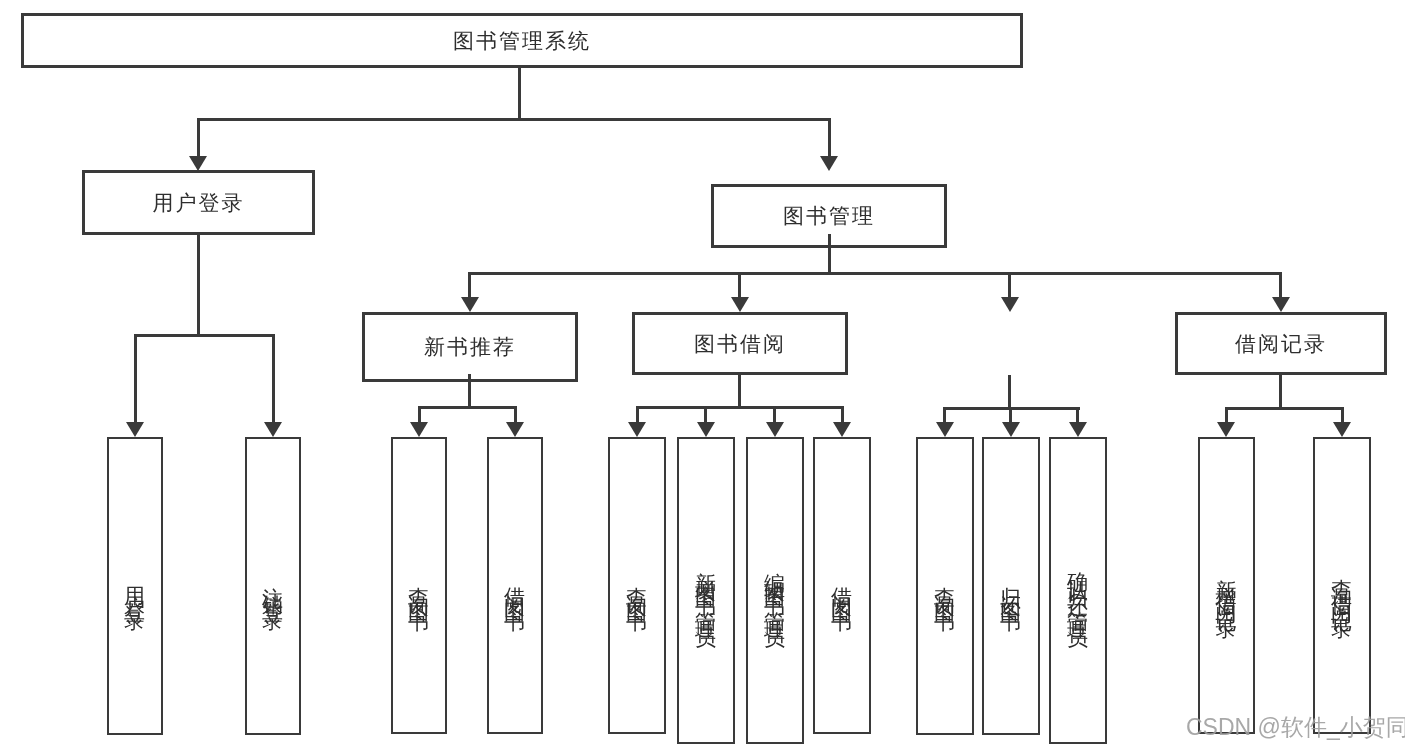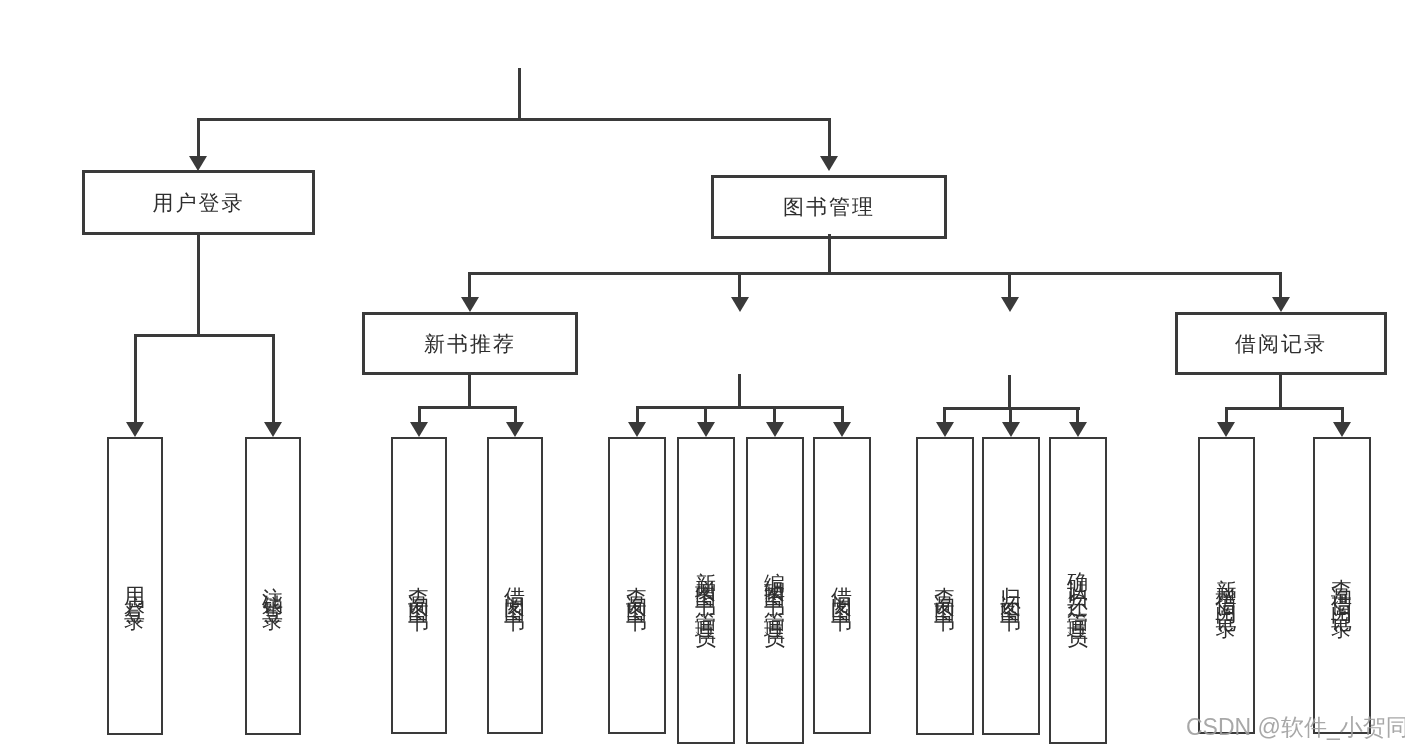--- a/index.html
+++ b/index.html
@@ -34,32 +34,35 @@
   .watermark {
     position:absolute; left:1186px; top:712px; z-index:5;
     font-size:23px; color:rgba(158,158,158,0.9); white-space:nowrap;
   }
 </style>
 </head>
 <body>
 
 <div class="canvas">
 
+  <div class="box" style="left:21px; top:13px; width:1002px; height:55px;">
+    <span class="lbl">图书管理系统</span>
+  </div>
 
   <div class="vline" style="left:518px; top:68px; height:50px;"></div>
   <div class="hline" style="left:197px; top:118px; width:634px;"></div>
   <div class="vline" style="left:197px; top:118px; height:40px;"></div>
   <div class="vline" style="left:828px; top:118px; height:40px;"></div>
   <div class="arrow" style="left:189px; top:156px;"></div>
   <div class="arrow" style="left:820px; top:156px;"></div>
 
   <div class="box" style="left:82px; top:170px; width:233px; height:65px;">
     <span class="lbl">用户登录</span>
   </div>
-  <div class="box" style="left:711px; top:175px; width:236px; height:64px;">
+  <div class="box" style="left:711px; top:184px; width:236px; height:64px;">
     <span class="lbl">图书管理</span>
   </div>
 
   <div class="vline" style="left:197px; top:234px; height:100px;"></div>
   <div class="hline" style="left:134px; top:334px; width:141px;"></div>
   <div class="vline" style="left:134px; top:334px; height:90px;"></div>
   <div class="vline" style="left:272px; top:334px; height:90px;"></div>
   <div class="arrow" style="left:126px; top:422px;"></div>
   <div class="arrow" style="left:264px; top:422px;"></div>
 
@@ -67,22 +70,25 @@
   <div class="hline" style="left:468px; top:272px; width:814px;"></div>
   <div class="vline" style="left:468px; top:272px; height:27px;"></div>
   <div class="vline" style="left:738px; top:272px; height:27px;"></div>
   <div class="vline" style="left:1008px; top:272px; height:27px;"></div>
   <div class="vline" style="left:1279px; top:272px; height:27px;"></div>
   <div class="arrow" style="left:461px; top:297px;"></div>
   <div class="arrow" style="left:731px; top:297px;"></div>
   <div class="arrow" style="left:1001px; top:297px;"></div>
   <div class="arrow" style="left:1272px; top:297px;"></div>
 
-  <div class="box" style="left:362px; top:312px; width:216px; height:63px;">
+  <div class="box" style="left:362px; top:312px; width:216px; height:70px;">
     <span class="lbl">新书推荐</span>
+  </div>
+  <div class="box" style="left:632px; top:312px; width:216px; height:63px;">
+    <span class="lbl">图书借阅</span>
   </div>
   <div class="box" style="left:1175px; top:312px; width:212px; height:63px;">
     <span class="lbl">借阅记录</span>
   </div>
 
   <div class="vline" style="left:468px; top:374px; height:32px;"></div>
   <div class="hline" style="left:418px; top:406px; width:99px;"></div>
   <div class="vline" style="left:418px; top:406px; height:18px;"></div>
   <div class="vline" style="left:514px; top:406px; height:18px;"></div>
   <div class="arrow" style="left:410px; top:422px;"></div>

